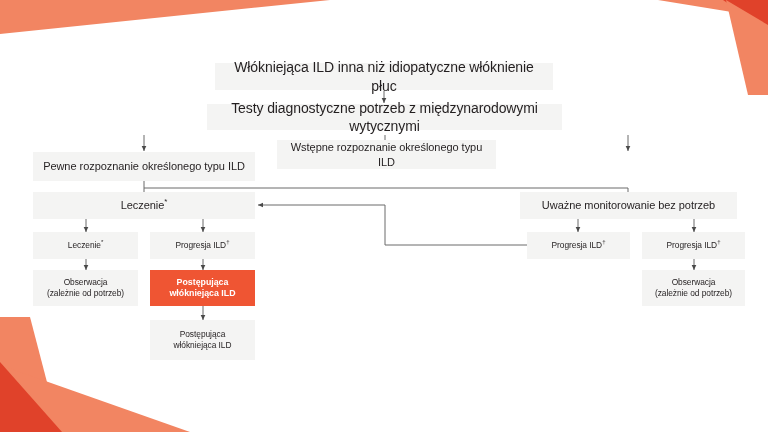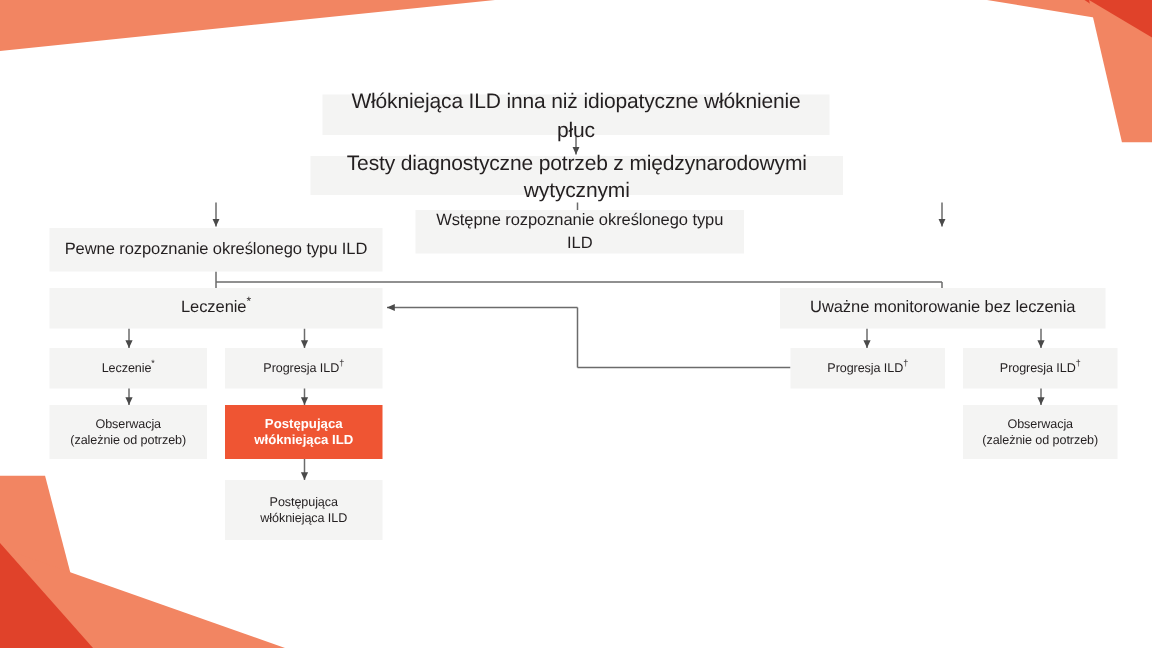--- a/index.html
+++ b/index.html
@@ -145,21 +145,21 @@
   </div>
 
   <div class="box small" style="left:150px;top:320px;width:105px;height:40px;">
     <span>
       <span>Postępująca</span><br>
       <span>włókniejąca ILD</span>
     </span>
   </div>
 
   <div class="box norm" style="left:520px;top:192px;width:217px;height:27px;">
-    <span>Uważne monitorowanie bez leczenia</span>
+    <span>Uważne monitorowanie bez potrzeb</span>
   </div>
 
   <div class="box small" style="left:527px;top:232px;width:103px;height:27px;">
     <span><span>Progresja ILD</span><sup>†</sup></span>
   </div>
 
   <div class="box small" style="left:642px;top:232px;width:103px;height:27px;">
     <span><span>Progresja ILD</span><sup>†</sup></span>
   </div>
 

